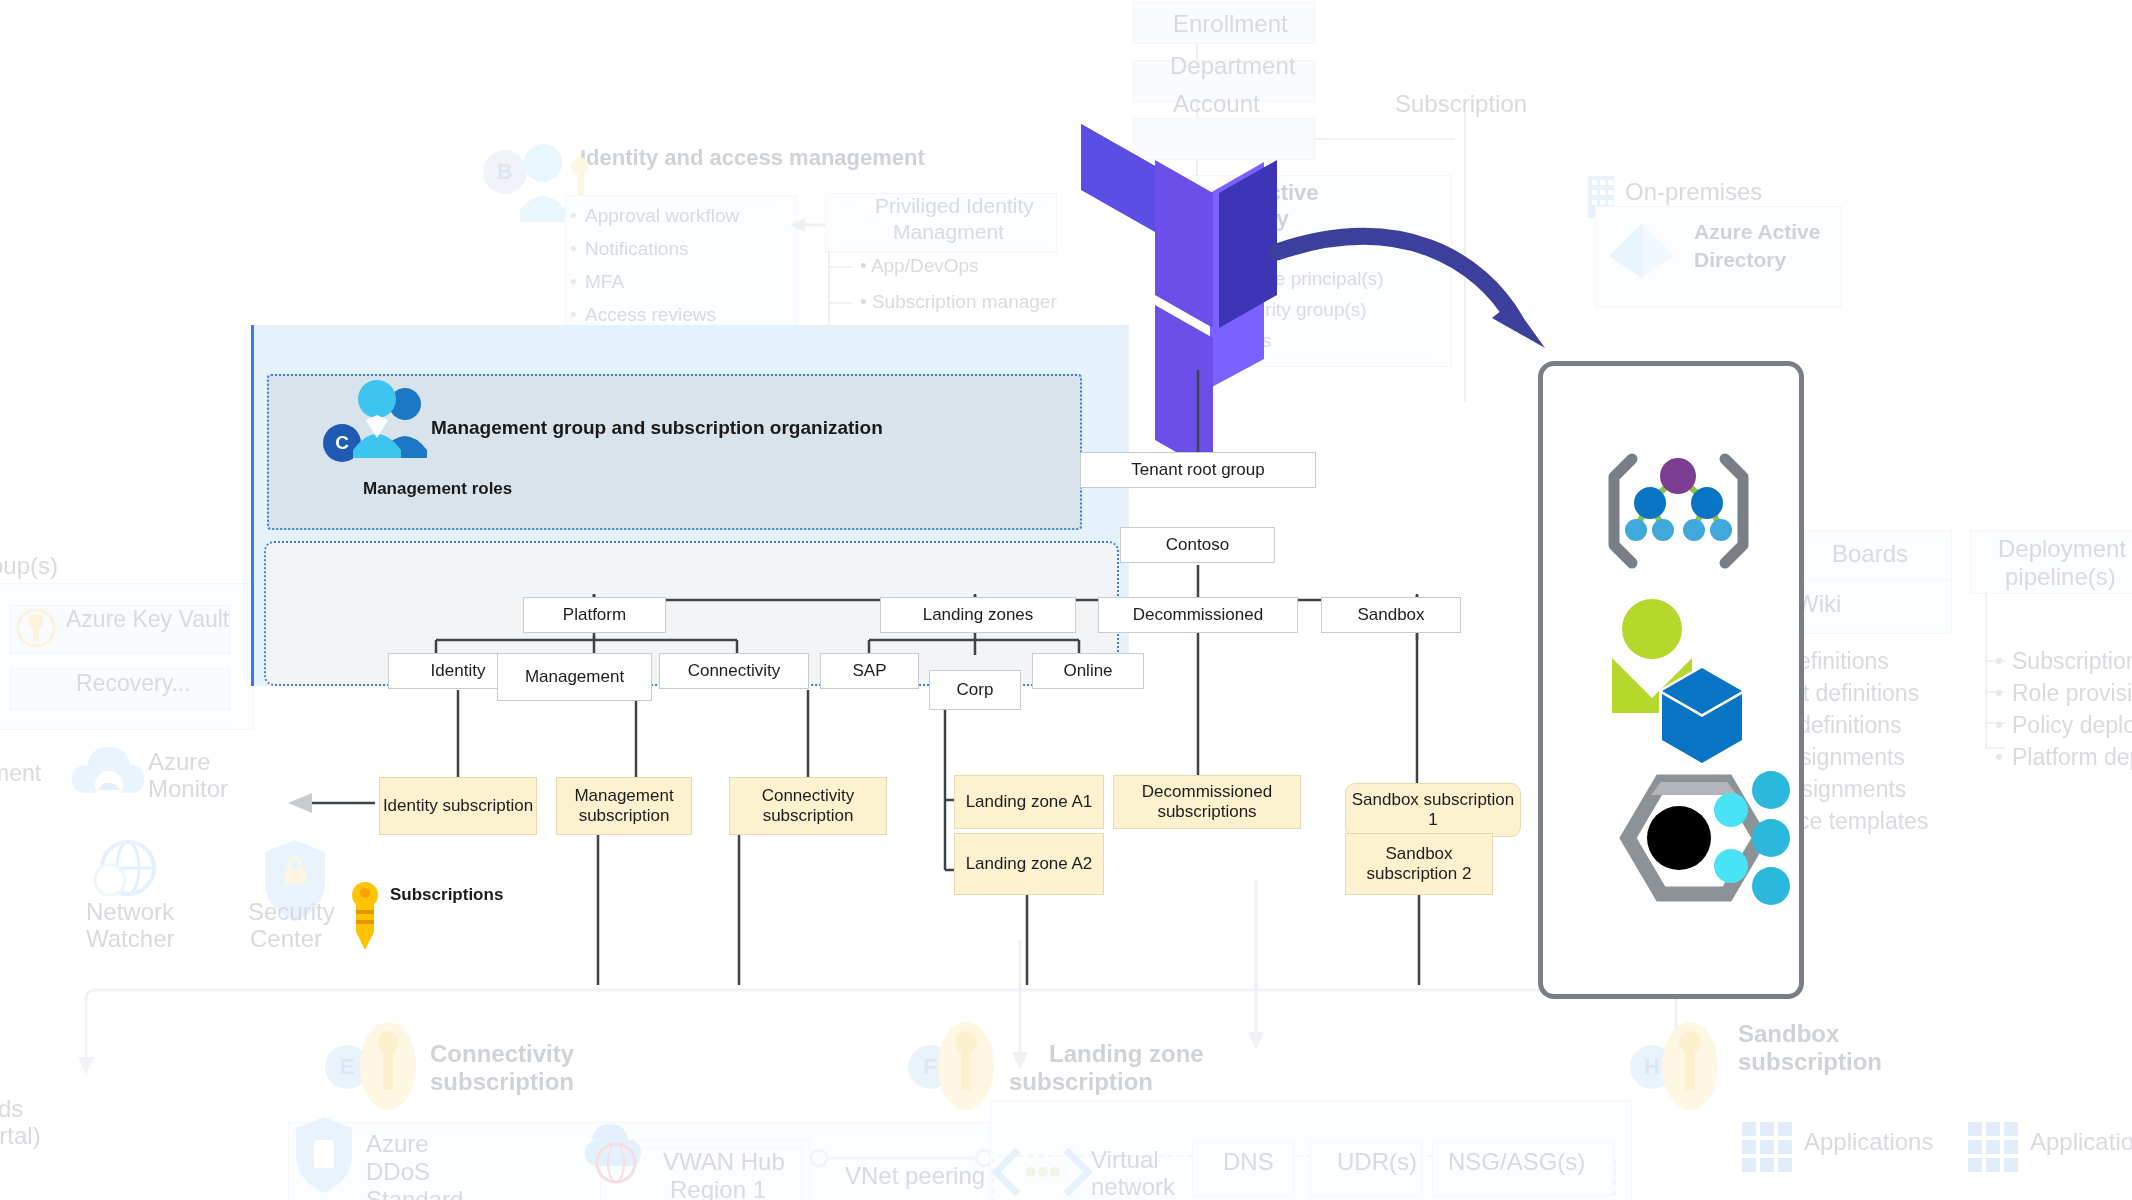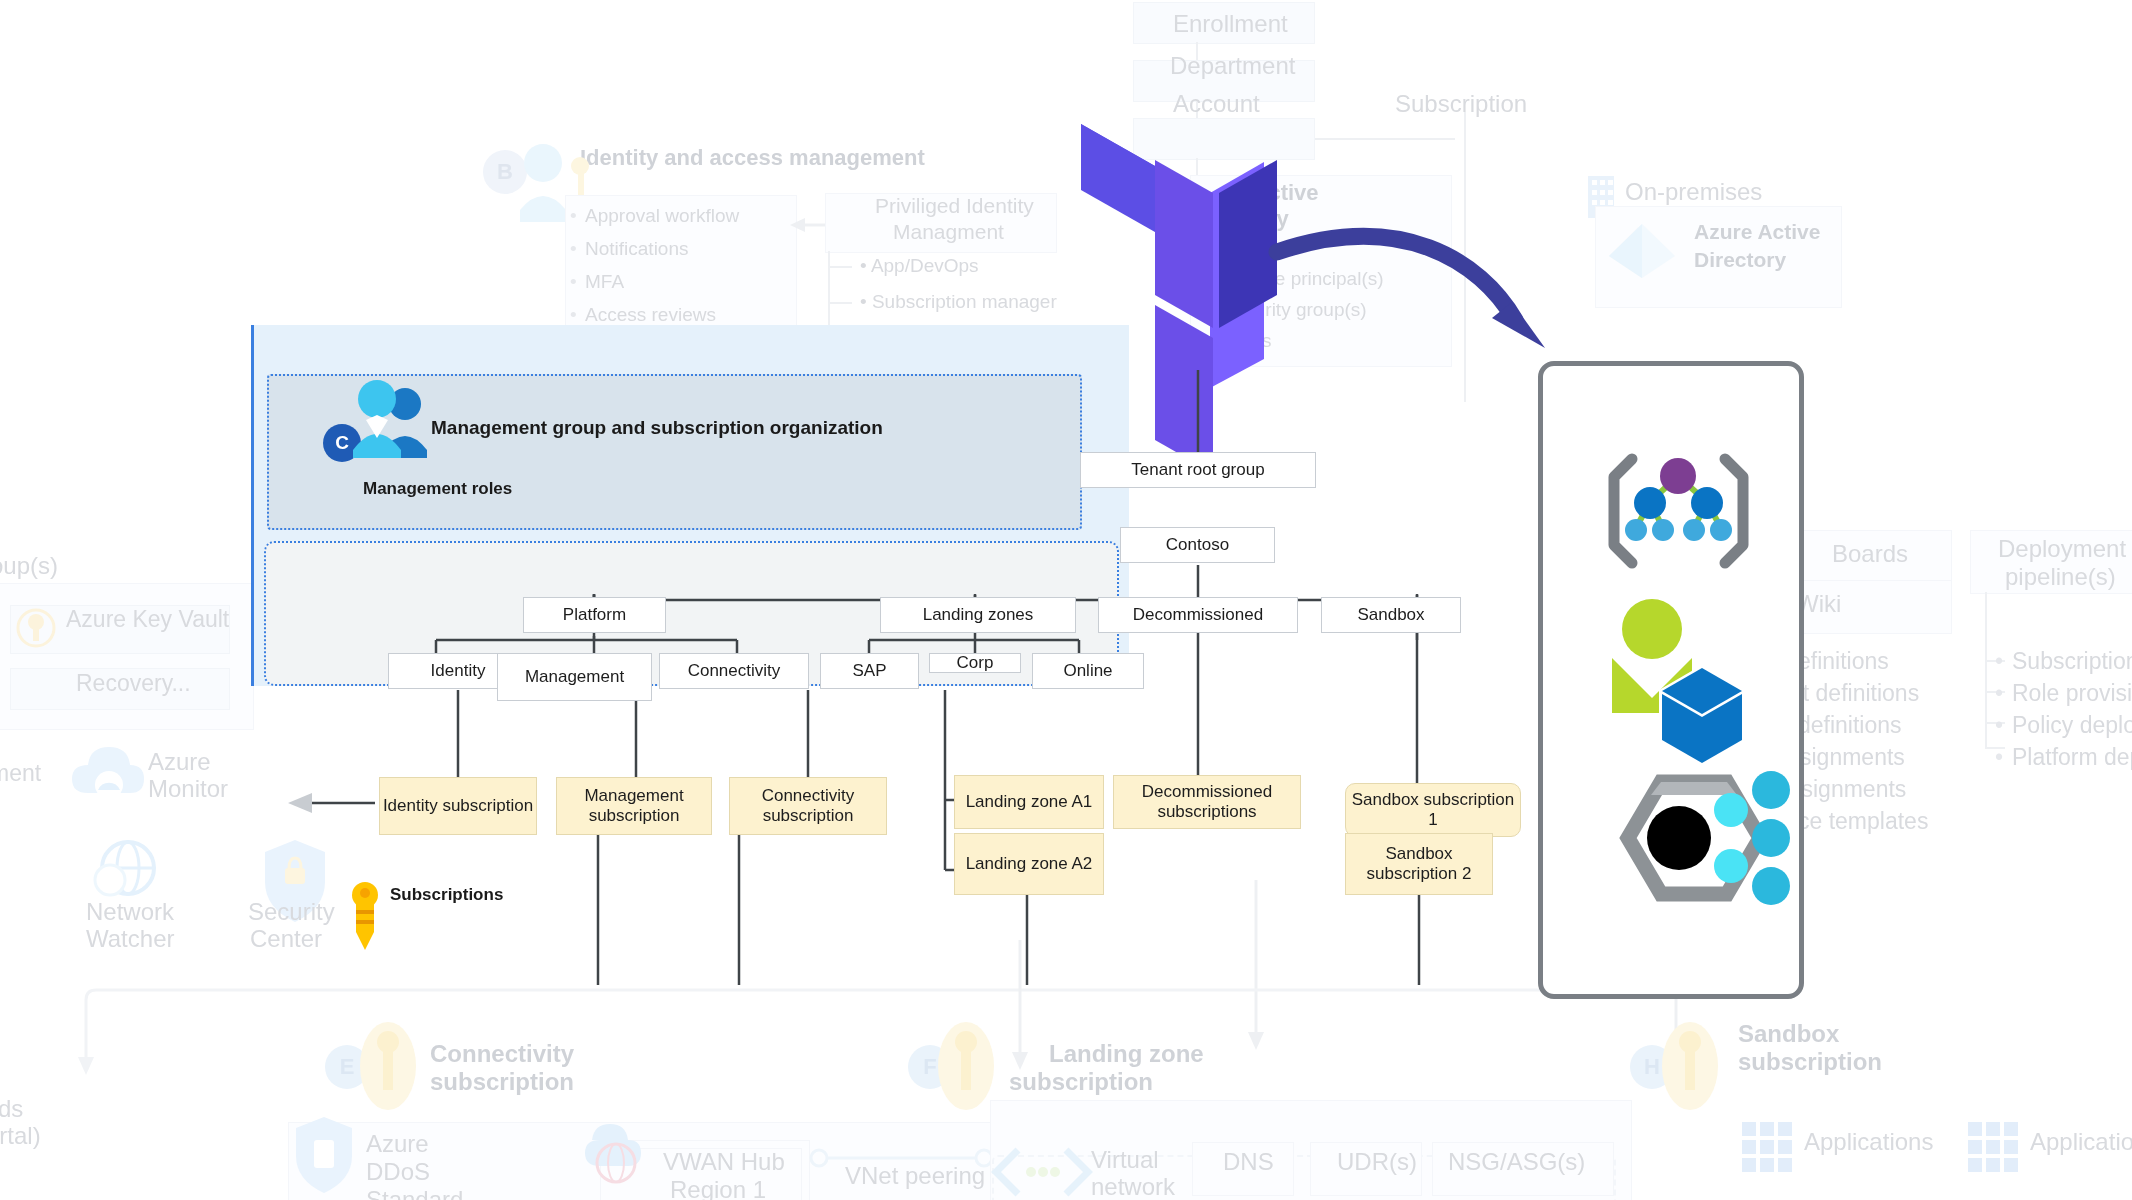--- a/index.html
+++ b/index.html
@@ -426,25 +426,25 @@
 <div class="node" style="left:523px;top:597px;width:143px;height:36px;z-index:5;">Platform</div>
 <div class="node" style="left:880px;top:597px;width:196px;height:36px;z-index:5;">Landing zones</div>
 <div class="node" style="left:1098px;top:597px;width:200px;height:36px;z-index:5;">Decommissioned</div>
 <div class="node" style="left:1321px;top:597px;width:140px;height:36px;z-index:5;">Sandbox</div>
 
 <div class="node" style="left:388px;top:653px;width:140px;height:36px;z-index:5;">Identity</div>
 <div class="node" style="left:497px;top:653px;width:155px;height:48px;z-index:5;">Management</div>
 <div class="node" style="left:659px;top:653px;width:150px;height:36px;z-index:5;">Connectivity</div>
 
 <div class="node" style="left:820px;top:653px;width:99px;height:36px;z-index:5;">SAP</div>
-<div class="node" style="left:929px;top:653px;width:92px;height:20px;z-index:5;">Corp</div>
+<div class="node" style="left:929px;top:670px;width:92px;height:40px;z-index:5;">Corp</div>
 <div class="node" style="left:1032px;top:653px;width:112px;height:36px;z-index:5;">Online</div>
 
 <div class="sub" style="left:379px;top:777px;width:158px;height:58px;z-index:5;">Identity subscription</div>
-<div class="sub" style="left:556px;top:777px;width:156px;height:58px;z-index:5;">Management subscription</div>
+<div class="sub" style="left:556px;top:777px;width:136px;height:58px;z-index:5;">Management subscription</div>
 <div class="sub" style="left:729px;top:777px;width:158px;height:58px;z-index:5;">Connectivity subscription</div>
 <div class="sub" style="left:954px;top:775px;width:150px;height:54px;z-index:5;">Landing zone A1</div>
 <div class="sub" style="left:954px;top:833px;width:150px;height:62px;z-index:5;">Landing zone A2</div>
 <div class="sub" style="left:1113px;top:775px;width:188px;height:54px;z-index:5;">Decommissioned subscriptions</div>
 <div class="sub" style="left:1345px;top:783px;width:176px;height:54px;z-index:5;border-radius:10px;">Sandbox subscription 1</div>
 <div class="sub" style="left:1345px;top:833px;width:148px;height:62px;z-index:5;">Sandbox subscription 2</div>
 
 <div id="callout"></div>
 <svg class="arrow-svg" width="2132" height="1200" style="z-index:7">
   <g stroke="#7a7f85" stroke-width="11" fill="none" stroke-linecap="round" stroke-linejoin="round">

